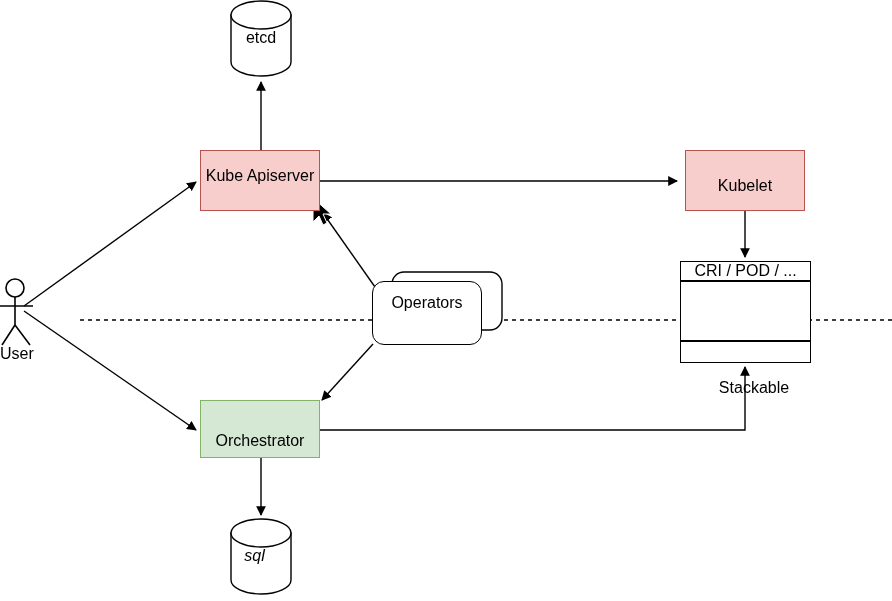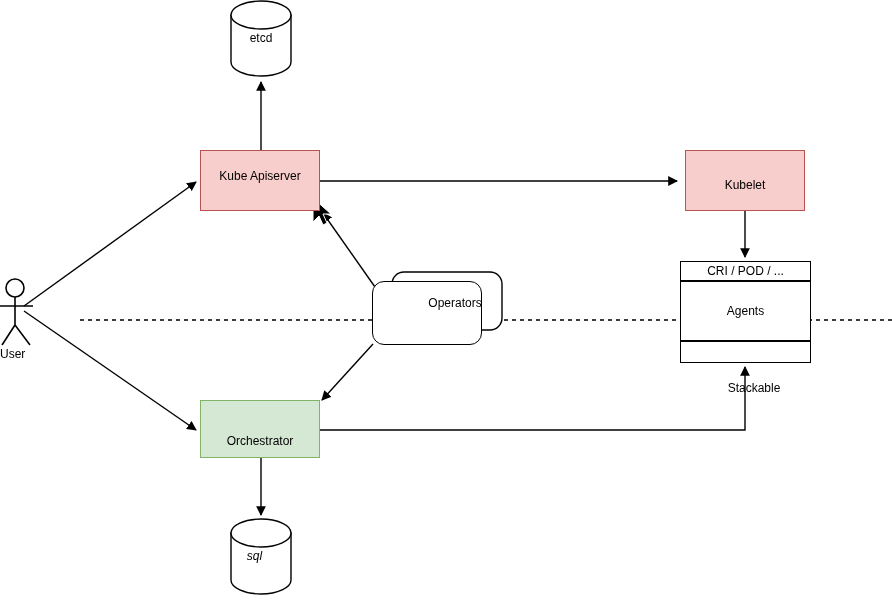--- a/index.html
+++ b/index.html
@@ -24,21 +24,21 @@
     top: 0;
     width: 892px;
     height: 601px;
   }
   .node-label {
     position: absolute;
     display: flex;
     align-items: center;
     justify-content: center;
     text-align: center;
-    font-size: 12px;
+    font-size: 16px;
     color: #000000;
     line-height: 1.2;
     pointer-events: none;
     white-space: nowrap;
   }
   .shape-box {
     position: absolute;
     box-sizing: border-box;
   }
   .pink {
@@ -120,27 +120,26 @@
   <div class="shape-box pink" style="left:200px; top:150px; width:120px; height:61px;"></div>
   <div class="node-label" style="left:200px; top:150px; width:120px; height:52px;">Kube Apiserver</div>
 
   <div class="shape-box pink" style="left:685px; top:150px; width:120px; height:61px;"></div>
   <div class="node-label" style="left:685px; top:150px; width:120px; height:71px;">Kubelet</div>
 
   <div class="shape-box green" style="left:200px; top:400px; width:120px; height:58px;"></div>
   <div class="node-label" style="left:200px; top:412px; width:120px; height:58px;">Orchestrator</div>
 
   <div class="shape-box plain" style="left:372px; top:281px; width:110px; height:64px; border-radius:12px;"></div>
-  <div class="node-label" style="left:372px; top:281px; width:110px; height:44px;padding-left:28px;">Operators</div>
+  <div class="node-label" style="left:372px; top:281px; width:110px; height:44px;">Operators</div>
 
   <div class="shape-box plain" style="left:680px; top:261px; width:131px; height:20px;"></div>
   <div class="node-label" style="left:680px; top:261px; width:131px; height:20px;">CRI / POD / ...</div>
 
   <div class="shape-box plain" style="left:680px; top:281px; width:131px; height:60px;"></div>
-  <div class="node-label" style="left:680px; top:281px; width:131px; height:60px;">Agents</div>
 
   <div class="shape-box plain" style="left:680px; top:341px; width:131px; height:22px;"></div>
   <div class="node-label" style="left:700px; top:341px; width:108px; height:22px;margin-top:36px;">Stackable</div>
 
   <div class="node-label" style="left:231px; top:28px; width:60px; height:20px;">etcd</div>
   <div class="hit" style="left:231px; top:1px; width:60px; height:77px;"></div>
 
   <div class="node-label" style="left:231px; top:546px; width:47px; height:20px;font-style:italic;">sql</div>
   <div class="hit" style="left:231px; top:519px; width:60px; height:77px;"></div>
 

